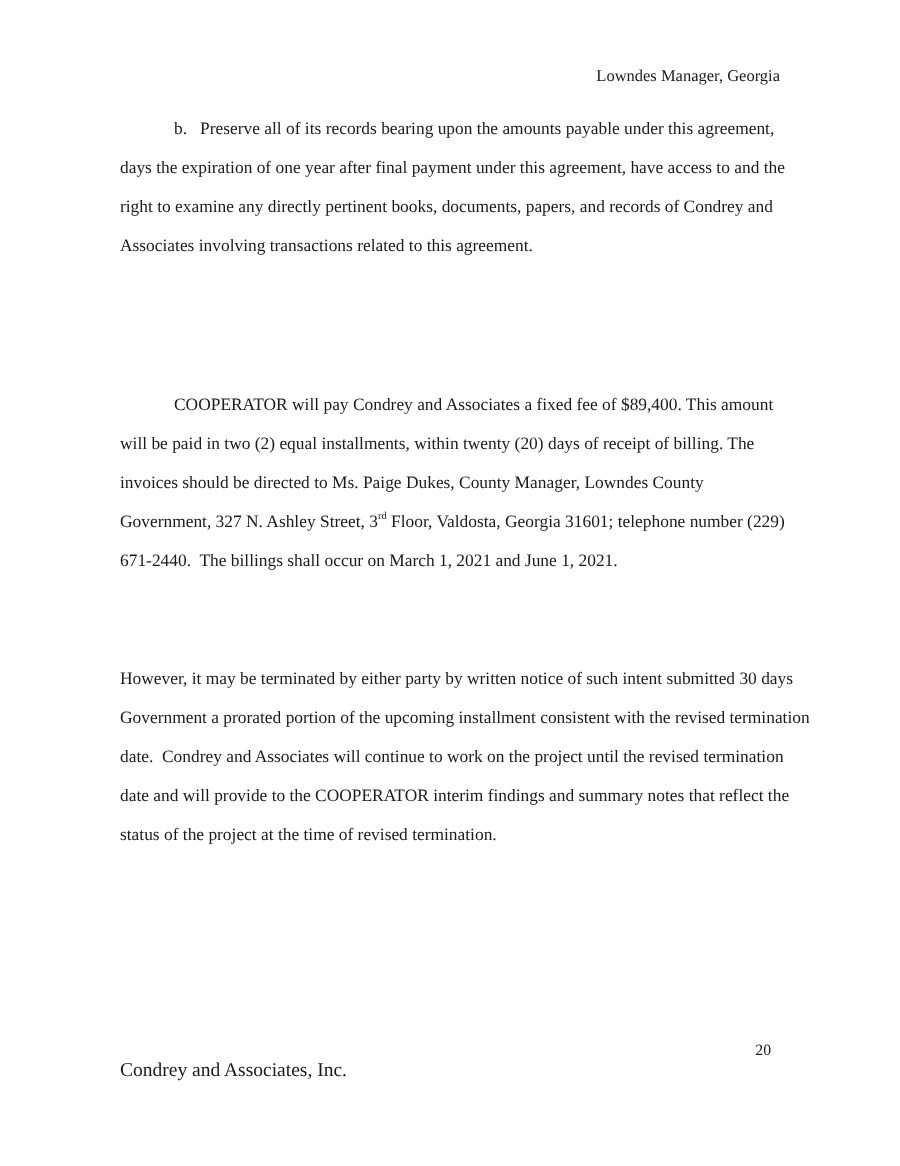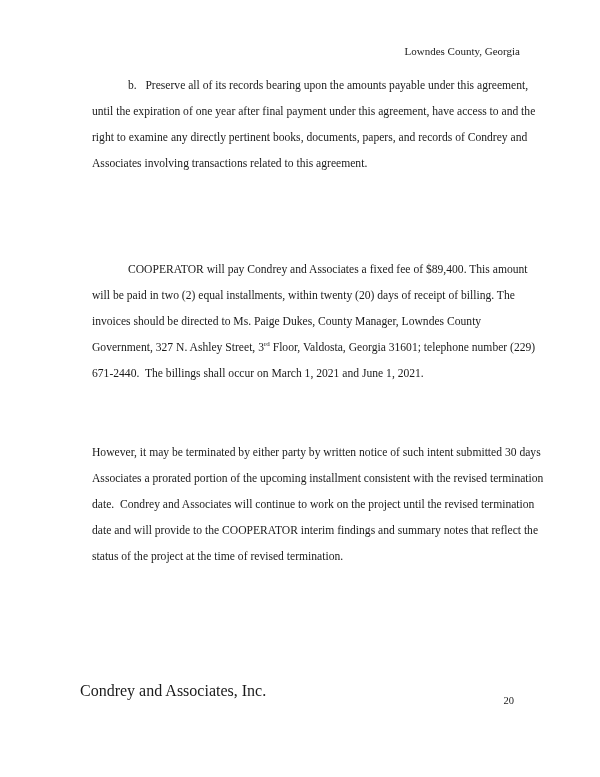--- a/index.html
+++ b/index.html
@@ -37,21 +37,20 @@
       font-size: 11.6px;
       line-height: 26px;
     }
     .para {
       margin: 0;
       text-align: left;
     }
     .line {
       display: block;
       white-space: nowrap;
-      margin-left: 12px;
     }
     .indent { padding-left: 36px; }
     .section-heading {
       position: absolute;
       left: 80px;
       width: 450px;
       text-align: center;
       font-weight: bold;
       font-size: 11.6px;
       line-height: 14px;
@@ -59,59 +58,59 @@
     .page-number {
       position: absolute;
       top: 694px;
       right: 86px;
       font-size: 10.5px;
       line-height: 13px;
       margin-left: 34px;
     }
     .footer-left {
       position: absolute;
-      top: 684px;
+      top: 706px;
       left: 80px;
-      font-size: 16px;
+      font-size: 13px;
       line-height: 13px;
     }
     sup { font-size: 7px; line-height: 0; vertical-align: super; }
   </style>
 </head>
 <body>
 
 <div class="page">
 
-  <div class="running-header">Lowndes County, Georgia</div>
+  <div class="running-header">Lowndes Manager, Georgia</div>
 
   <div class="body-block" style="top:73px;">
     <p class="para">
       <span class="line indent">b.&nbsp;&nbsp; Preserve all of its records bearing upon the amounts payable under this agreement,</span>
-      <span class="line">until the expiration of one year after final payment under this agreement, have access to and the</span>
+      <span class="line">days the expiration of one year after final payment under this agreement, have access to and the</span>
       <span class="line">right to examine any directly pertinent books, documents, papers, and records of Condrey and</span>
       <span class="line">Associates involving transactions related to this agreement.</span>
     </p>
   </div>
 
 
   <div class="body-block" style="top:257px;">
     <p class="para">
       <span class="line indent">COOPERATOR will pay Condrey and Associates a fixed fee of $89,400. This amount</span>
       <span class="line">will be paid in two (2) equal installments, within twenty (20) days of receipt of billing. The</span>
       <span class="line">invoices should be directed to Ms. Paige Dukes, County Manager, Lowndes County</span>
       <span class="line"><span>Government, 327 N. Ashley Street, 3</span><sup>rd</sup><span> Floor, Valdosta, Georgia 31601; telephone number (229)</span></span>
       <span class="line">671-2440.&nbsp; The billings shall occur on March 1, 2021 and June 1, 2021.</span>
     </p>
   </div>
 
 
   <div class="body-block" style="top:440px;">
     <p class="para">
       <span class="line">However, it may be terminated by either party by written notice of such intent submitted 30 days</span>
-      <span class="line">Associates a prorated portion of the upcoming installment consistent with the revised termination</span>
+      <span class="line">Government a prorated portion of the upcoming installment consistent with the revised termination</span>
       <span class="line">date.&nbsp; Condrey and Associates will continue to work on the project until the revised termination</span>
       <span class="line">date and will provide to the COOPERATOR interim findings and summary notes that reflect the</span>
       <span class="line">status of the project at the time of revised termination.</span>
     </p>
   </div>
 
   <div class="page-number">20</div>
   <div class="footer-left">Condrey and Associates, Inc.</div>
 
 </div>

